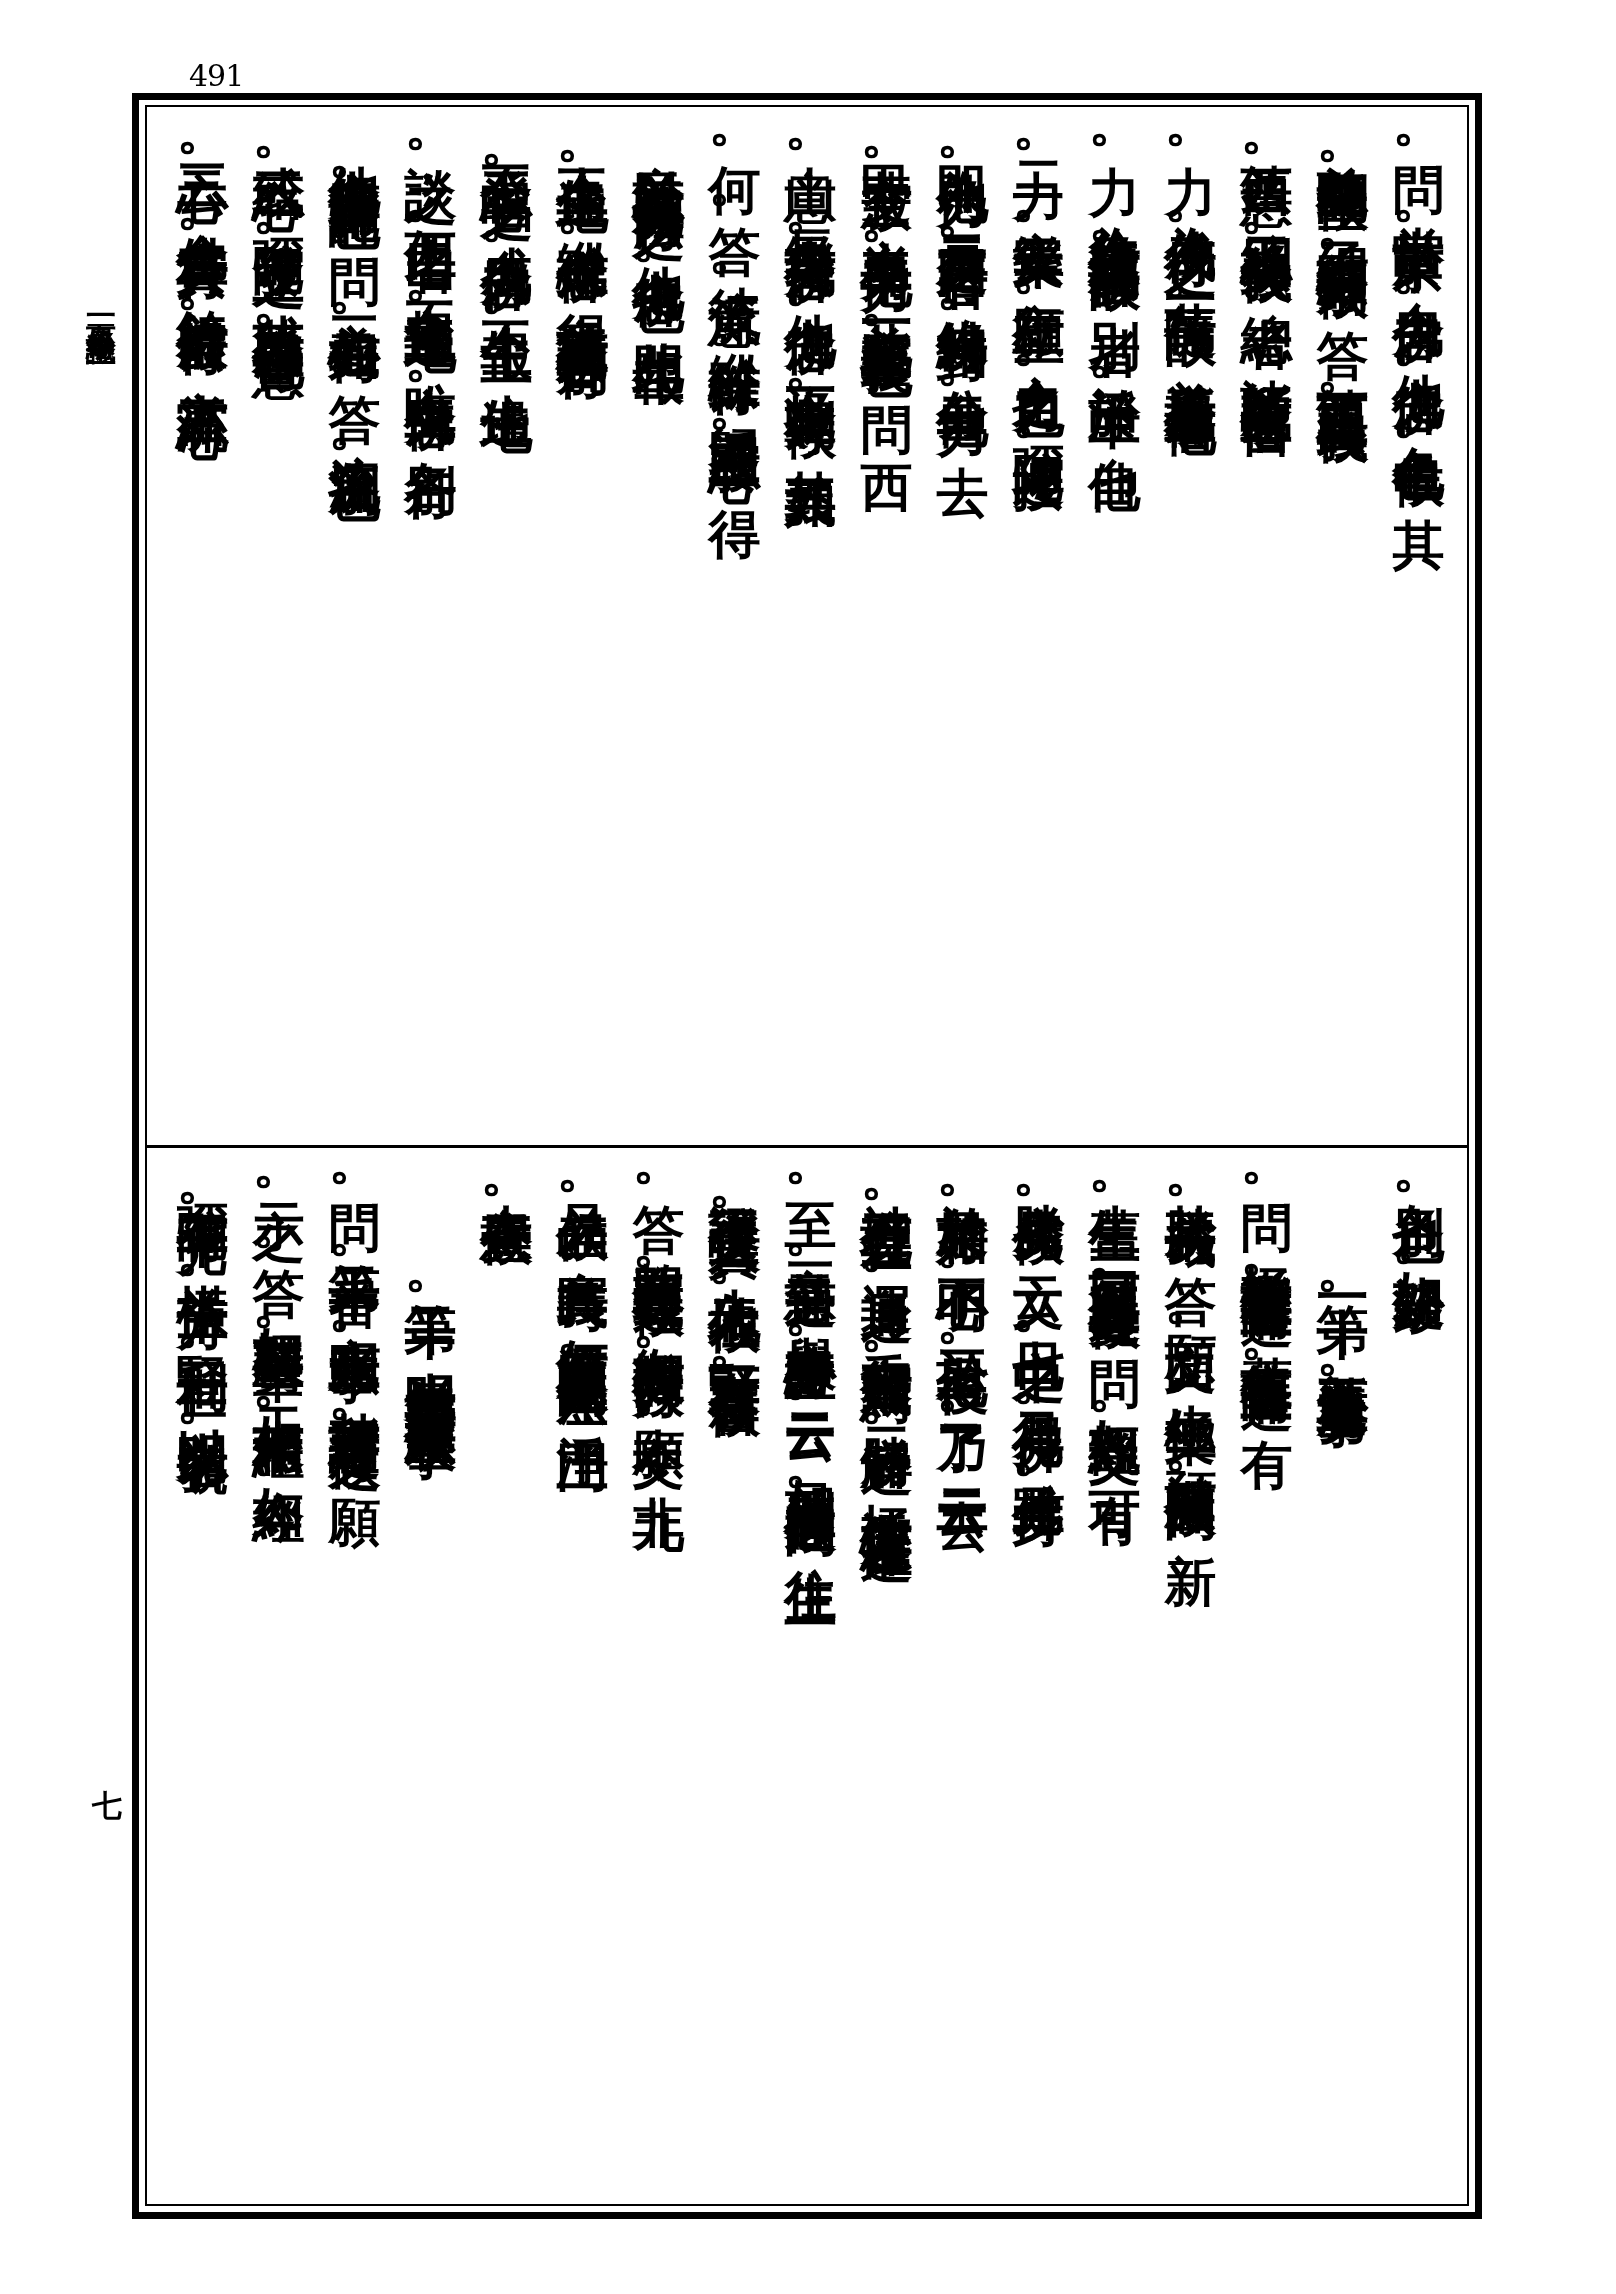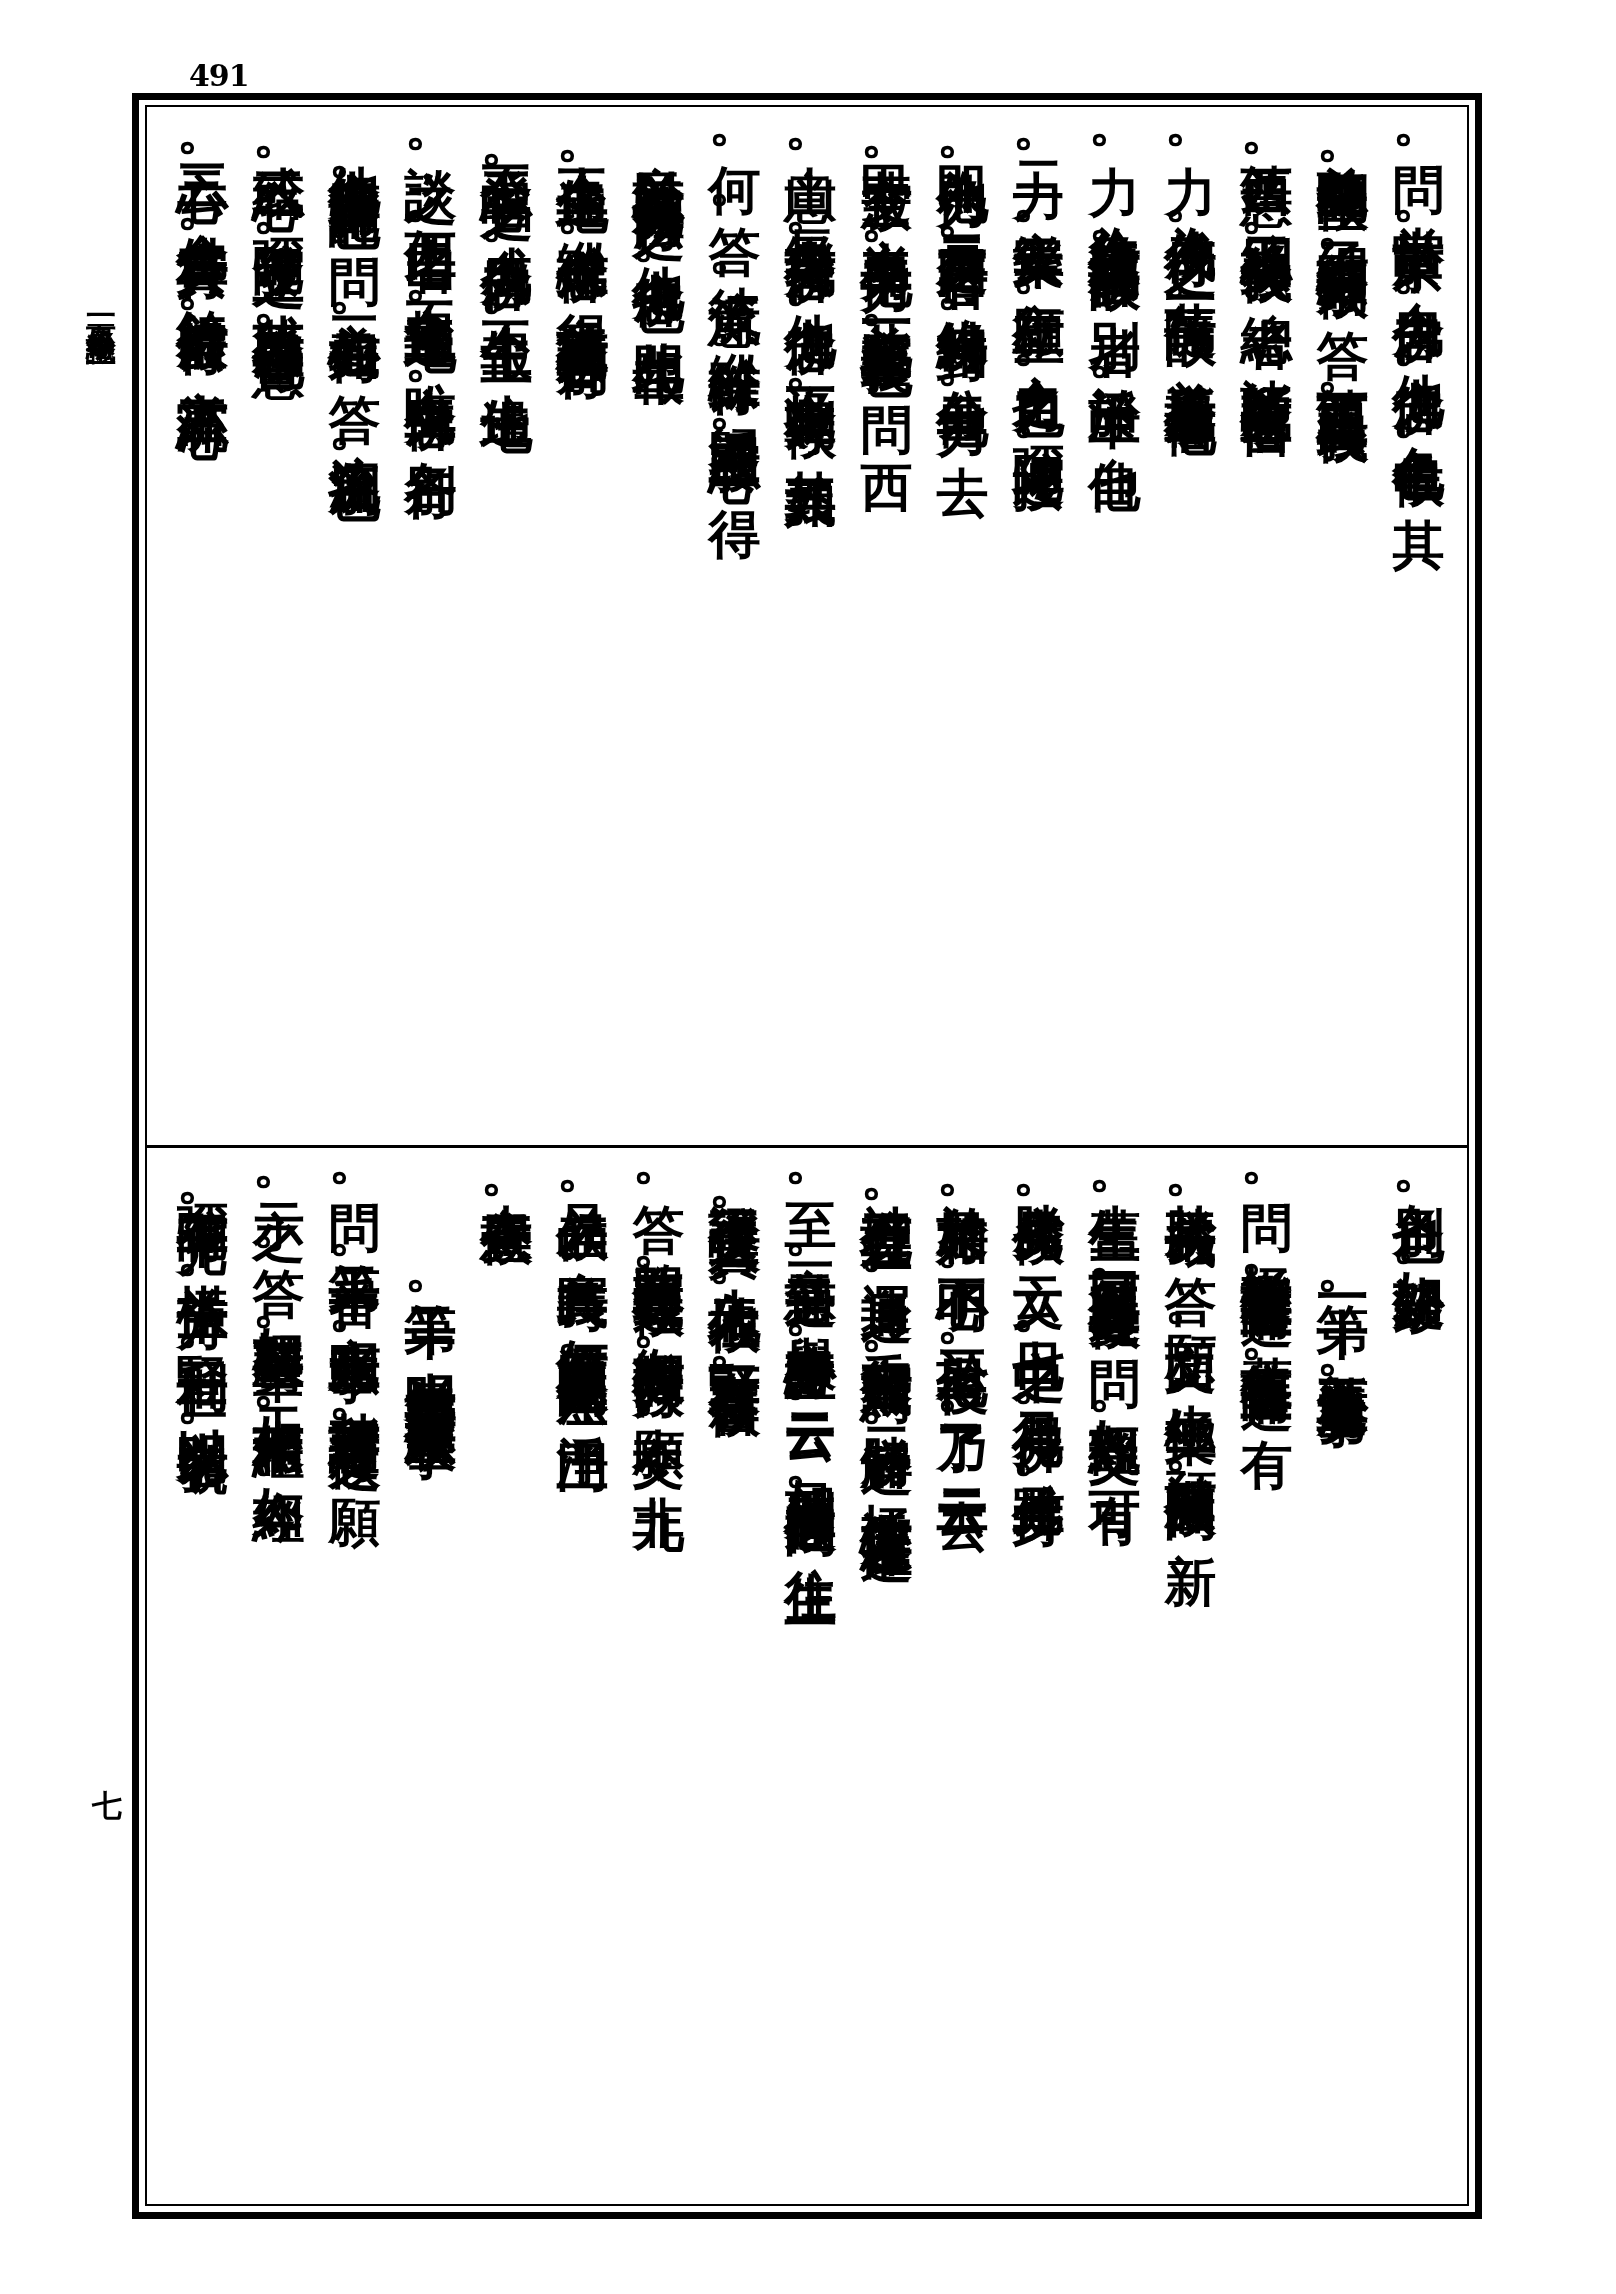--- a/index.html
+++ b/index.html
@@ -2,21 +2,21 @@
 <html><head>
 <meta charset="utf-8">
 <style>
   html, body { margin: 0; padding: 0; background: #ffffff; }
   body {
     width: 1617px; height: 2294px; position: relative; overflow: hidden;
     font-family: "DejaVu Serif", "Liberation Serif", serif; color: #000;
   }
   .page-number {
     position: absolute; left: 189px; top: 58px;
-    font-family: "DejaVu Serif", serif; font-weight: bold; font-size: 30px;
+    font-family: "DejaVu Serif", serif; font-weight: normal; font-size: 30px;
     letter-spacing: -1px;
   }
   .margin-title {
     position: absolute; left: 86px; top: 299px;
     writing-mode: vertical-rl; font-weight: bold; font-size: 30px;
     letter-spacing: 2px; line-height: 1;
   }
   .margin-folio {
     position: absolute; left: 92px; top: 1786px;
     font-weight: bold; font-size: 30px;

